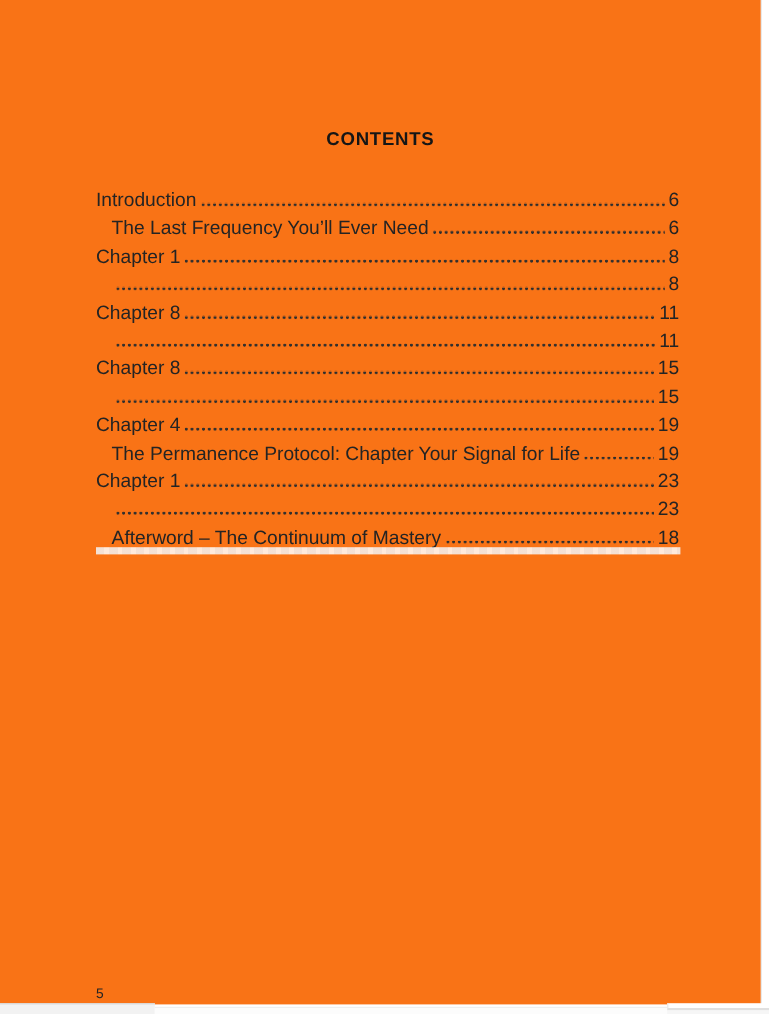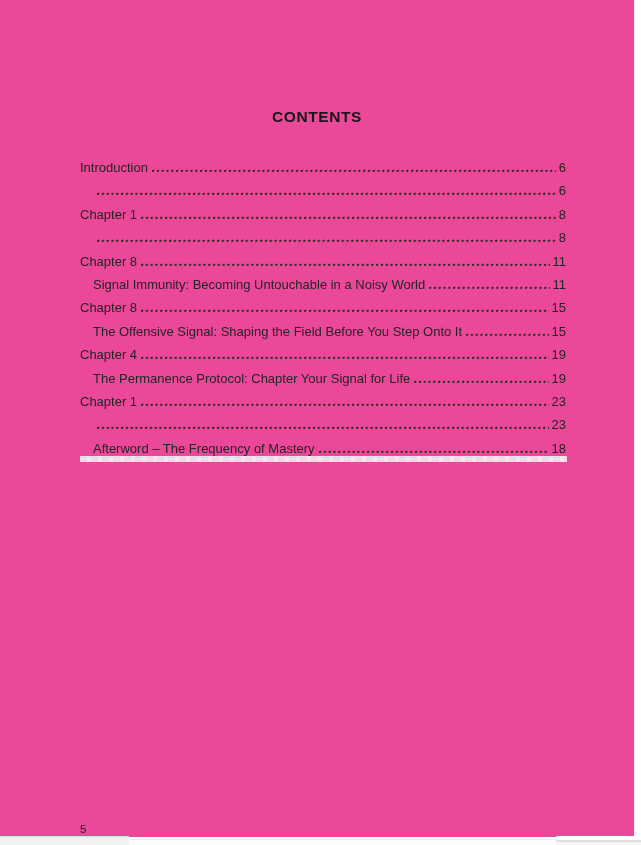--- a/index.html
+++ b/index.html
@@ -14,21 +14,21 @@
     overflow: hidden;
     font-family: "Liberation Sans", sans-serif;
     color: #212121;
     -webkit-font-smoothing: antialiased;
   }
   .page {
     position: absolute;
     left: 0; top: 0;
     width: 634px;
     height: 837px;
-    background: #ec4899;
+    background: #f97316;
   }
   
   .page-edge-right {
     position: absolute;
     left: 634px; top: 0;
     width: 1px; height: 838px;
     background: #e9e9e9;
   }
   .doc-title {
     position: absolute;
@@ -43,21 +43,21 @@
     color: #161616;
   }
   .toc {
     position: absolute;
     left: 80px; top: 161px;
     width: 486px;
   }
   .toc-row {
     display: flex;
     align-items: baseline;
-    font-size: 13px;
+    font-size: 16px;
     line-height: 14px;
     margin-bottom: 9.4px;
     cursor: pointer;
   }
   .toc-row.level-1 { padding-left: 13px; }
   .toc-label { white-space: nowrap; color: #242424; }
   .leader {
     flex: 1;
     height: 3px;
     margin: 0 3px 0 4px;
@@ -125,20 +125,21 @@
 
   <nav class="toc">
 
     <div class="toc-row level-0">
       <span class="toc-label">Introduction</span>
       <span class="leader"></span>
       <span class="toc-page">6</span>
     </div>
 
     <div class="toc-row level-1">
+      <span class="toc-label">The Last Frequency You’ll Ever Need</span>
       <span class="leader"></span>
       <span class="toc-page">6</span>
     </div>
 
     <div class="toc-row level-0">
       <span class="toc-label">Chapter 1</span>
       <span class="leader"></span>
       <span class="toc-page">8</span>
     </div>
 
@@ -147,33 +148,31 @@
       <span class="toc-page">8</span>
     </div>
 
     <div class="toc-row level-0">
       <span class="toc-label">Chapter 8</span>
       <span class="leader"></span>
       <span class="toc-page">11</span>
     </div>
 
     <div class="toc-row level-1">
-      <span class="toc-label">Signal Immunity: Becoming Untouchable in a Noisy World</span>
       <span class="leader"></span>
       <span class="toc-page">11</span>
     </div>
 
     <div class="toc-row level-0">
       <span class="toc-label">Chapter 8</span>
       <span class="leader"></span>
       <span class="toc-page">15</span>
     </div>
 
     <div class="toc-row level-1">
-      <span class="toc-label">The Offensive Signal: Shaping the Field Before You Step Onto It</span>
       <span class="leader"></span>
       <span class="toc-page">15</span>
     </div>
 
     <div class="toc-row level-0">
       <span class="toc-label">Chapter 4</span>
       <span class="leader"></span>
       <span class="toc-page">19</span>
     </div>
 
@@ -188,21 +187,21 @@
       <span class="leader"></span>
       <span class="toc-page">23</span>
     </div>
 
     <div class="toc-row level-1">
       <span class="leader"></span>
       <span class="toc-page">23</span>
     </div>
 
     <div class="toc-row level-1">
-      <span class="toc-label">Afterword – The Frequency of Mastery</span>
+      <span class="toc-label">Afterword – The Continuum of Mastery</span>
       <span class="leader"></span>
       <span class="toc-page">18</span>
     </div>
 
   </nav>
 
   <div class="ghost-row"></div>
 
   <div class="footer-page-number">5</div>
 

